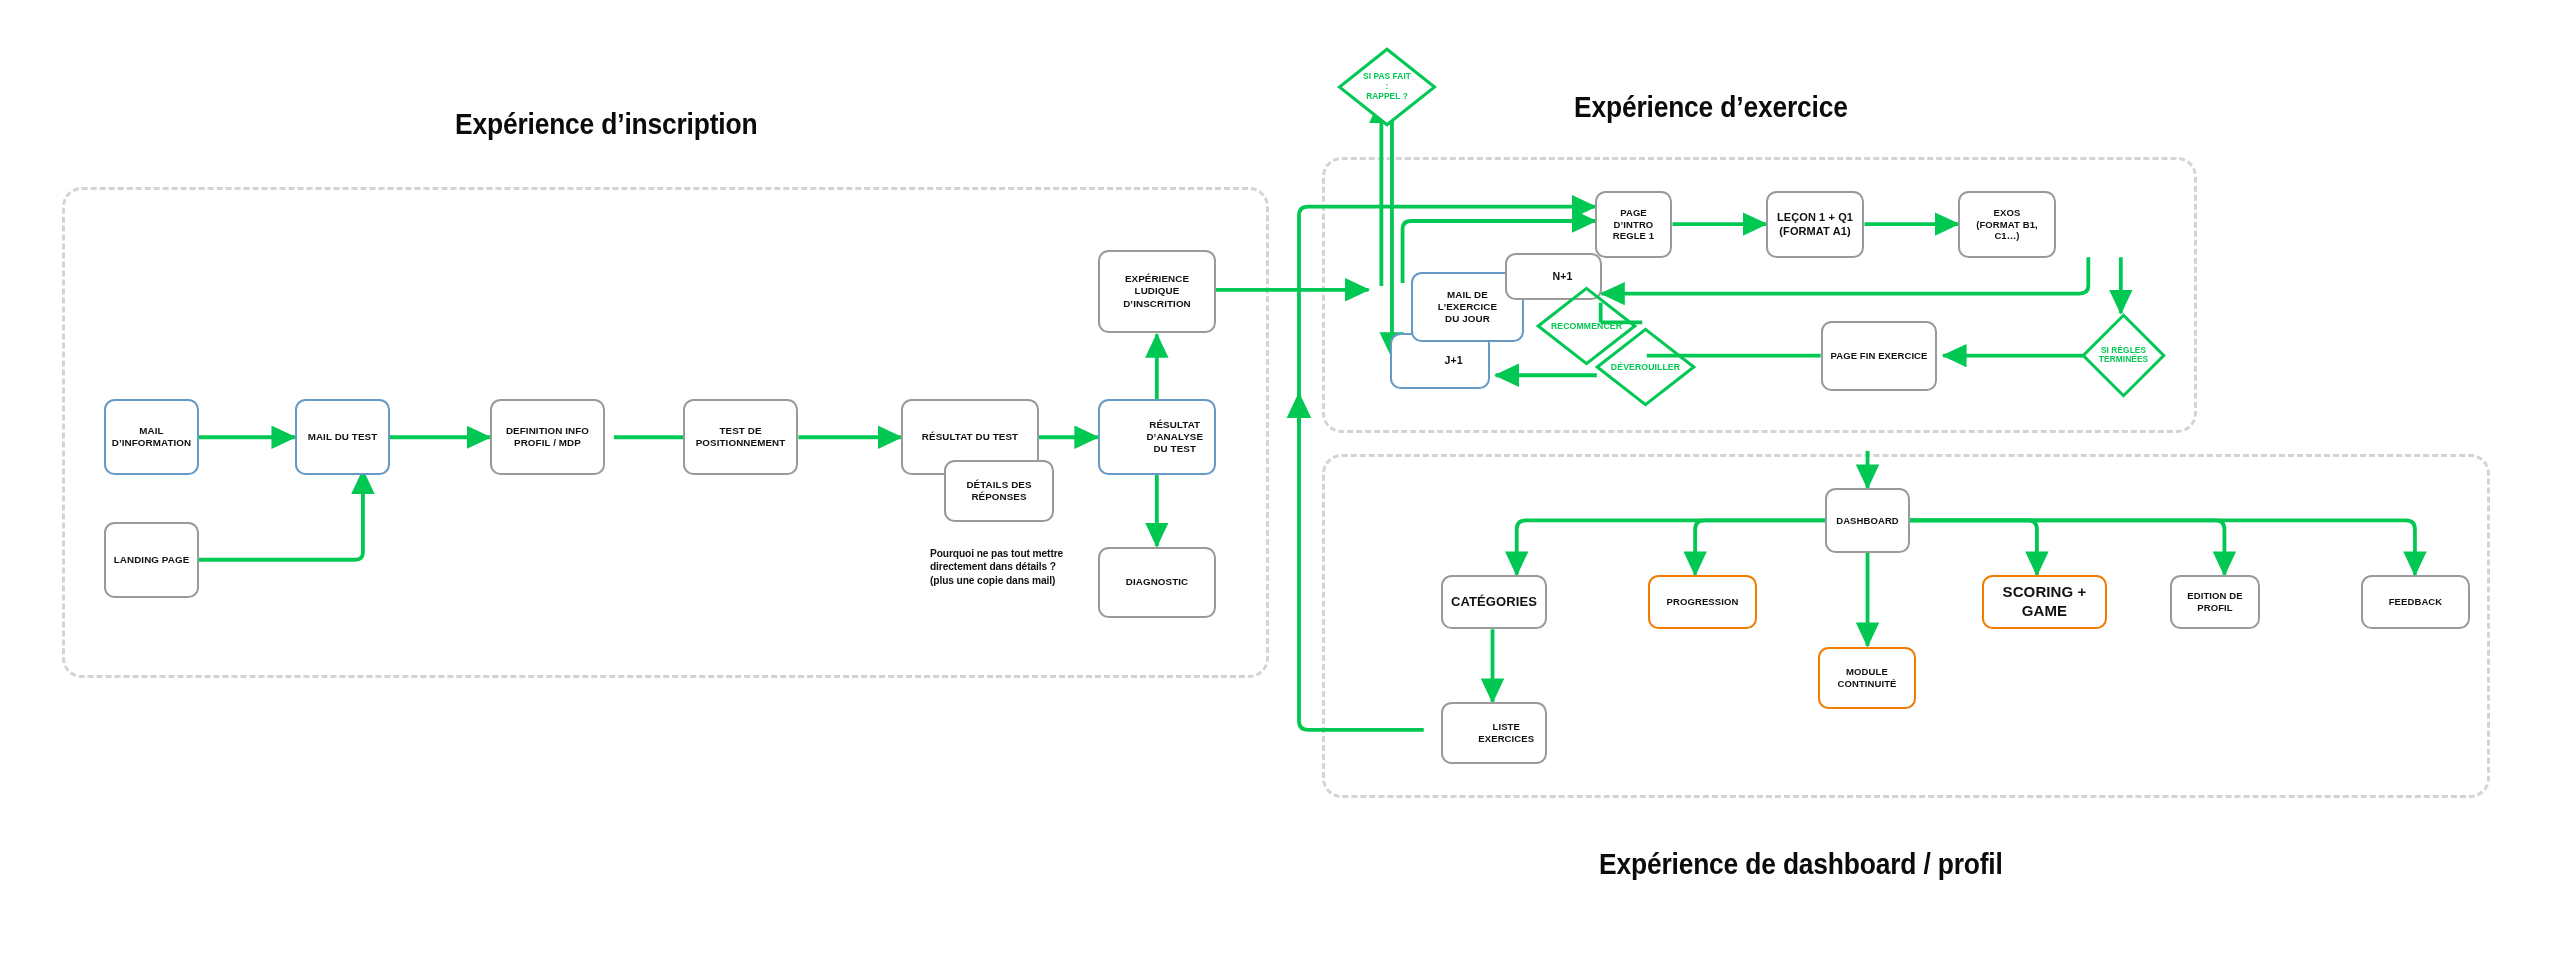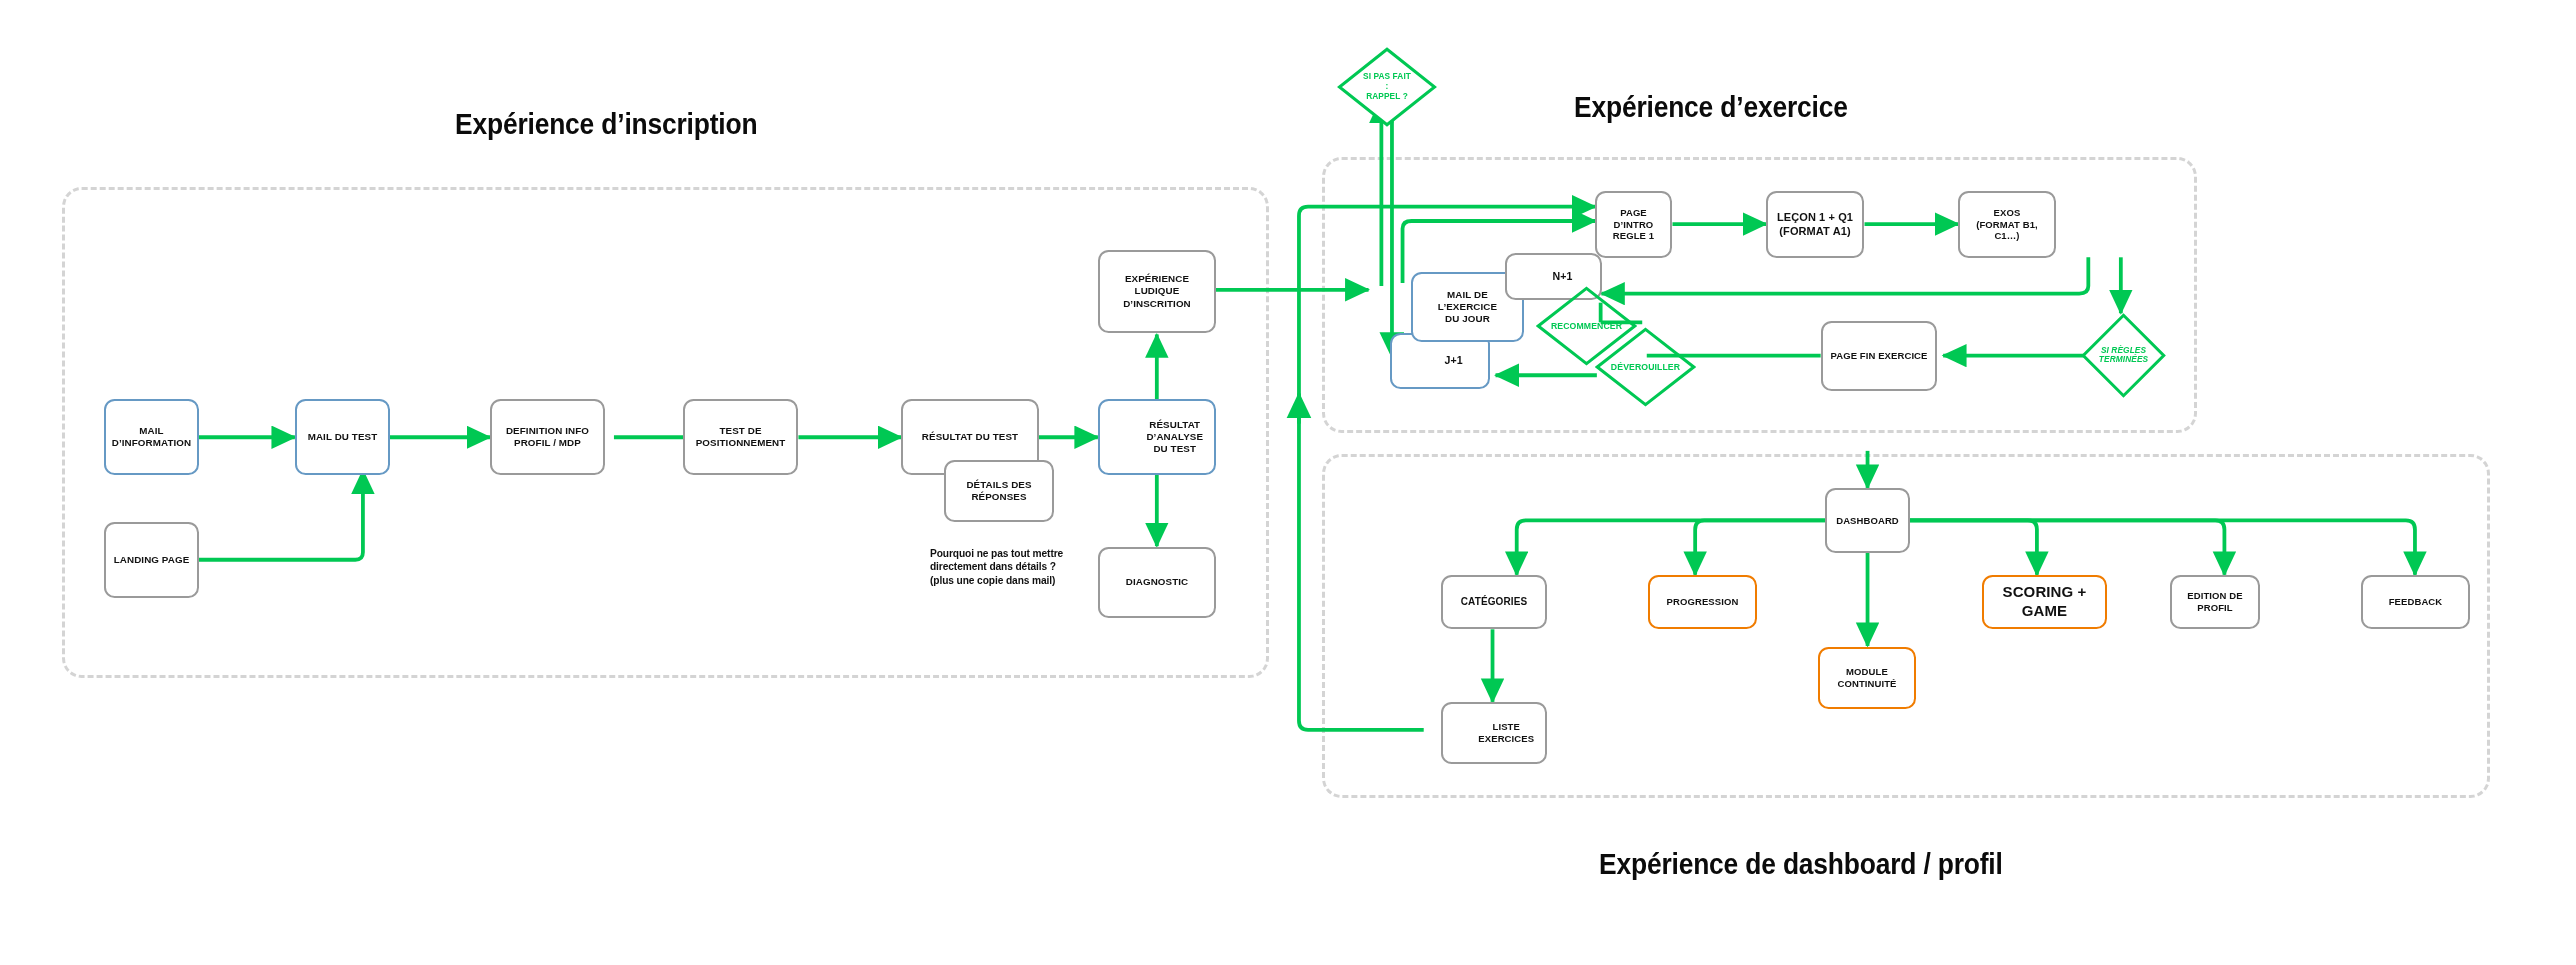--- a/index.html
+++ b/index.html
@@ -227,29 +227,29 @@
     <svg class="dshape" viewBox="0 0 134 106">
       <polygon points="67,3 131,53 67,103 3,53" fill="none" stroke="#00c853" stroke-width="4"></polygon>
     </svg>
     <span class="dlabel" style="font-size:8.7px;">DÉVEROUILLER</span>
   </div>
 
   <div class="diamond" style="left:2081px;top:313px;width:85px;height:85px;">
     <svg class="dshape" viewBox="0 0 112 112">
       <polygon points="56,3 109,56 56,109 3,56" fill="#ffffff" stroke="#00c853" stroke-width="4"></polygon>
     </svg>
-    <span class="dlabel" style="font-size:8.3px;font-style:italic;">SI RÈGLES
+    <span class="dlabel" style="font-size:8.3px;">SI RÈGLES
 TERMINÉES</span>
   </div>
 
   <div class="node" style="left:1825px;top:488px;width:85px;height:65px;font-size:9.5px;">
     <span class="lbl">DASHBOARD</span>
   </div>
 
-  <div class="node" style="left:1441px;top:575px;width:106px;height:54px;font-size:10px;">
+  <div class="node" style="left:1441px;top:575px;width:106px;height:54px;font-size:13px;">
     <span class="lbl">CATÉGORIES</span>
   </div>
 
   <div class="node orange" style="left:1648px;top:575px;width:109px;height:54px;font-size:9.5px;">
     <span class="lbl">PROGRESSION</span>
   </div>
 
   <div class="node orange" style="left:1818px;top:647px;width:98px;height:62px;font-size:9.5px;text-align:center;">
     <span class="lbl">MODULE
 CONTINUITÉ</span>

